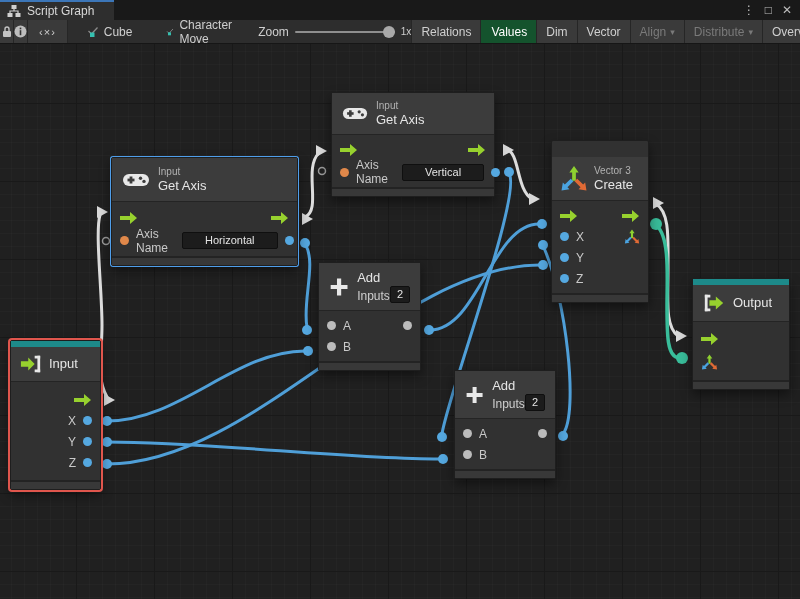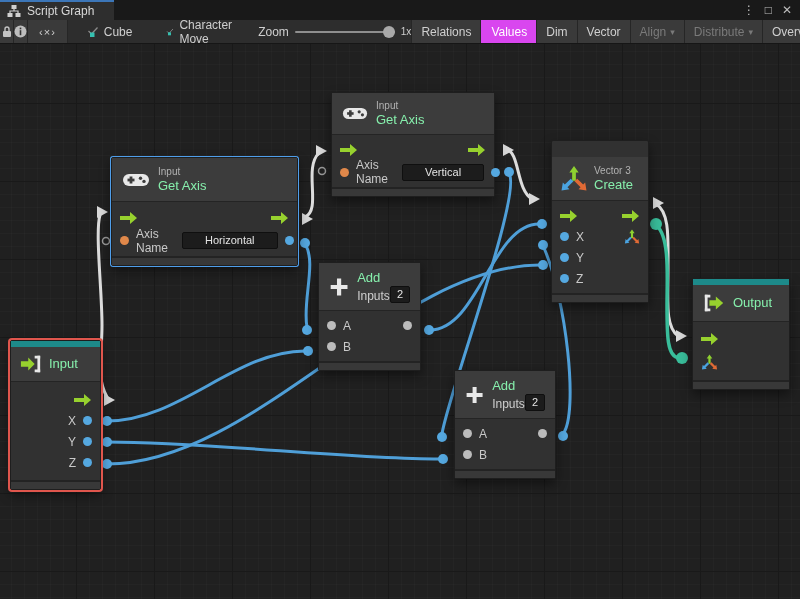--- a/index.html
+++ b/index.html
@@ -24,21 +24,21 @@
     justify-content:center; }
   .tool-label { display:flex; align-items:center; gap:5px; padding:0 6px; }
   .zoomwrap { display:flex; align-items:center; gap:6px; margin-left:16px; }
   .slider-track { position:relative; width:100px; height:2px; background:#8f8f8f; border-radius:1px; }
   .slider-handle { position:absolute; left:88px; top:-5px; width:12px; height:12px;
     border-radius:50%; background:#a9a9a9; }
   .zoomval { font-size:10px; color:#cfcfcf; }
   .btngroup { margin-left:auto; display:flex; align-items:stretch; }
   .tbtn { display:flex; align-items:center; gap:4px; padding:0 9px; background:#3a3a3a;
     border-left:1px solid #262626; white-space:nowrap; }
-  .tbtn.active { background:#d946ef; color:#fff;padding-left:10px; }
+  .tbtn.active { background:#14532d; color:#fff;padding-left:10px; }
   .tbtn.disabled { color:#7a7a7a; }
   .tbtn.clip { max-width:38px; overflow:hidden; }
 
   
   .canvas { position:absolute; left:0; top:44px; width:800px; height:555px; background:#202020;
     background-image:
       linear-gradient(#191919 1px, transparent 1px),
       linear-gradient(90deg, #191919 1px, transparent 1px),
       linear-gradient(rgba(255,255,255,0.018) 1px, transparent 1px),
       linear-gradient(90deg, rgba(255,255,255,0.018) 1px, transparent 1px);
@@ -49,21 +49,21 @@
 
   
   .node { position:absolute; z-index:3; border:1px solid #1e1e1e; border-radius:2px;
     background:#313131; box-shadow:0 5px 12px rgba(0,0,0,.45); color:#c9c9c9; font-size:12px; }
   .node.sel-blue { box-shadow:0 0 0 1px #4f9eea, 0 5px 12px rgba(0,0,0,.45); }
   .node.sel-red  { box-shadow:0 0 0 2px #e0564d, 0 5px 12px rgba(0,0,0,.45); }
   .teal-bar { height:6px; background:#1d8a8a; }
   .nhead { background:#3c3c3c; display:flex; align-items:center; gap:8px; padding:7px 10px;
     border-bottom:1px solid #242424; }
   .ncat   { font-size:10px; color:#b2b2b2; line-height:13px; }
-  .ntitle { font-size:13px; color:#86efac; line-height:16px; white-space:nowrap; }
+  .ntitle { font-size:13px; color:#e5e5e5; line-height:16px; white-space:nowrap; }
   .nbody { background:#313131; padding:4px 0; }
   .nrow { display:flex; align-items:center; height:21px; padding:0 8px; gap:7px; }
   .grow { flex:1; }
   .nfoot { height:9px; background:#383838; border-top:2px solid #232323; }
   .dot { width:9px; height:9px; border-radius:50%; flex:0 0 auto; }
   .dot.blue { background:#55a8e0; } .dot.orange { background:#e0884a; } .dot.gray { background:#bcbcbc; }
   .field { background:#1c1c1c; border:1px solid #0f0f0f; border-radius:2px; padding:0 22px;
     height:17px; line-height:15px; font-size:11px; color:#e4e4e4; white-space:nowrap; }
   .plabel { color:#c9c9c9; font-size:12px; }
   .inputs-line { display:flex; align-items:flex-end; gap:0; color:#cfcfcf; font-size:12px; }

